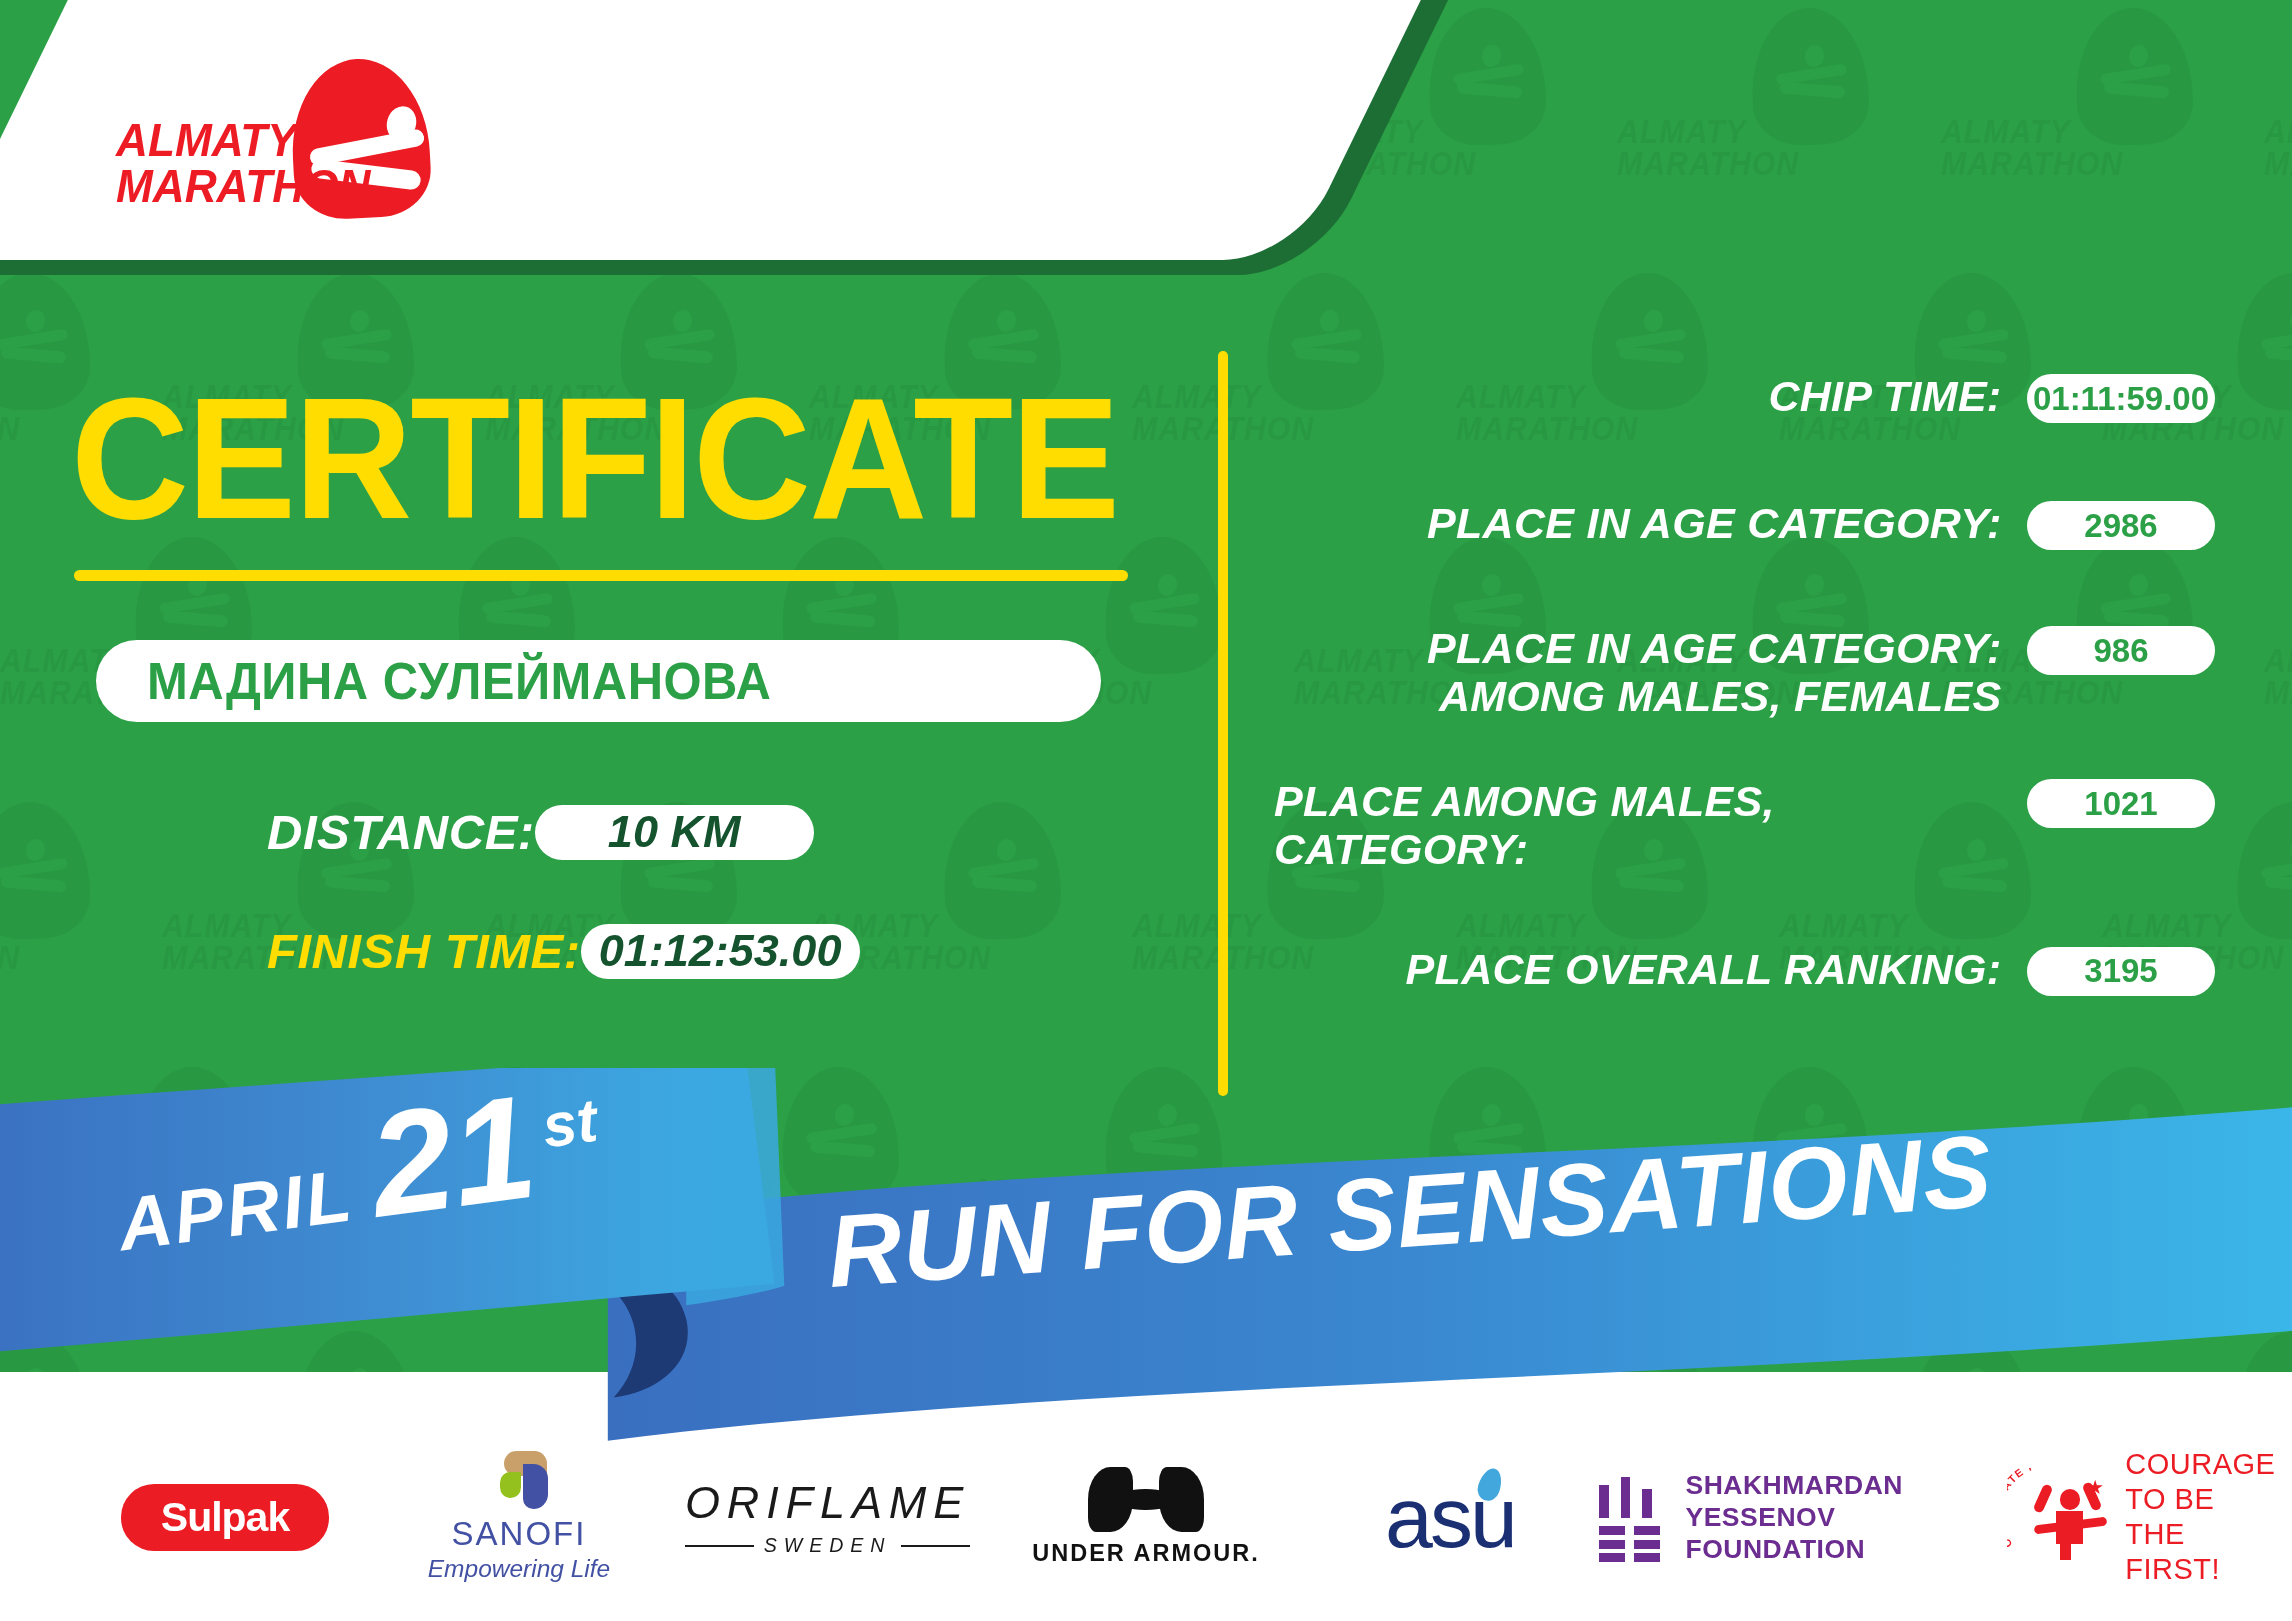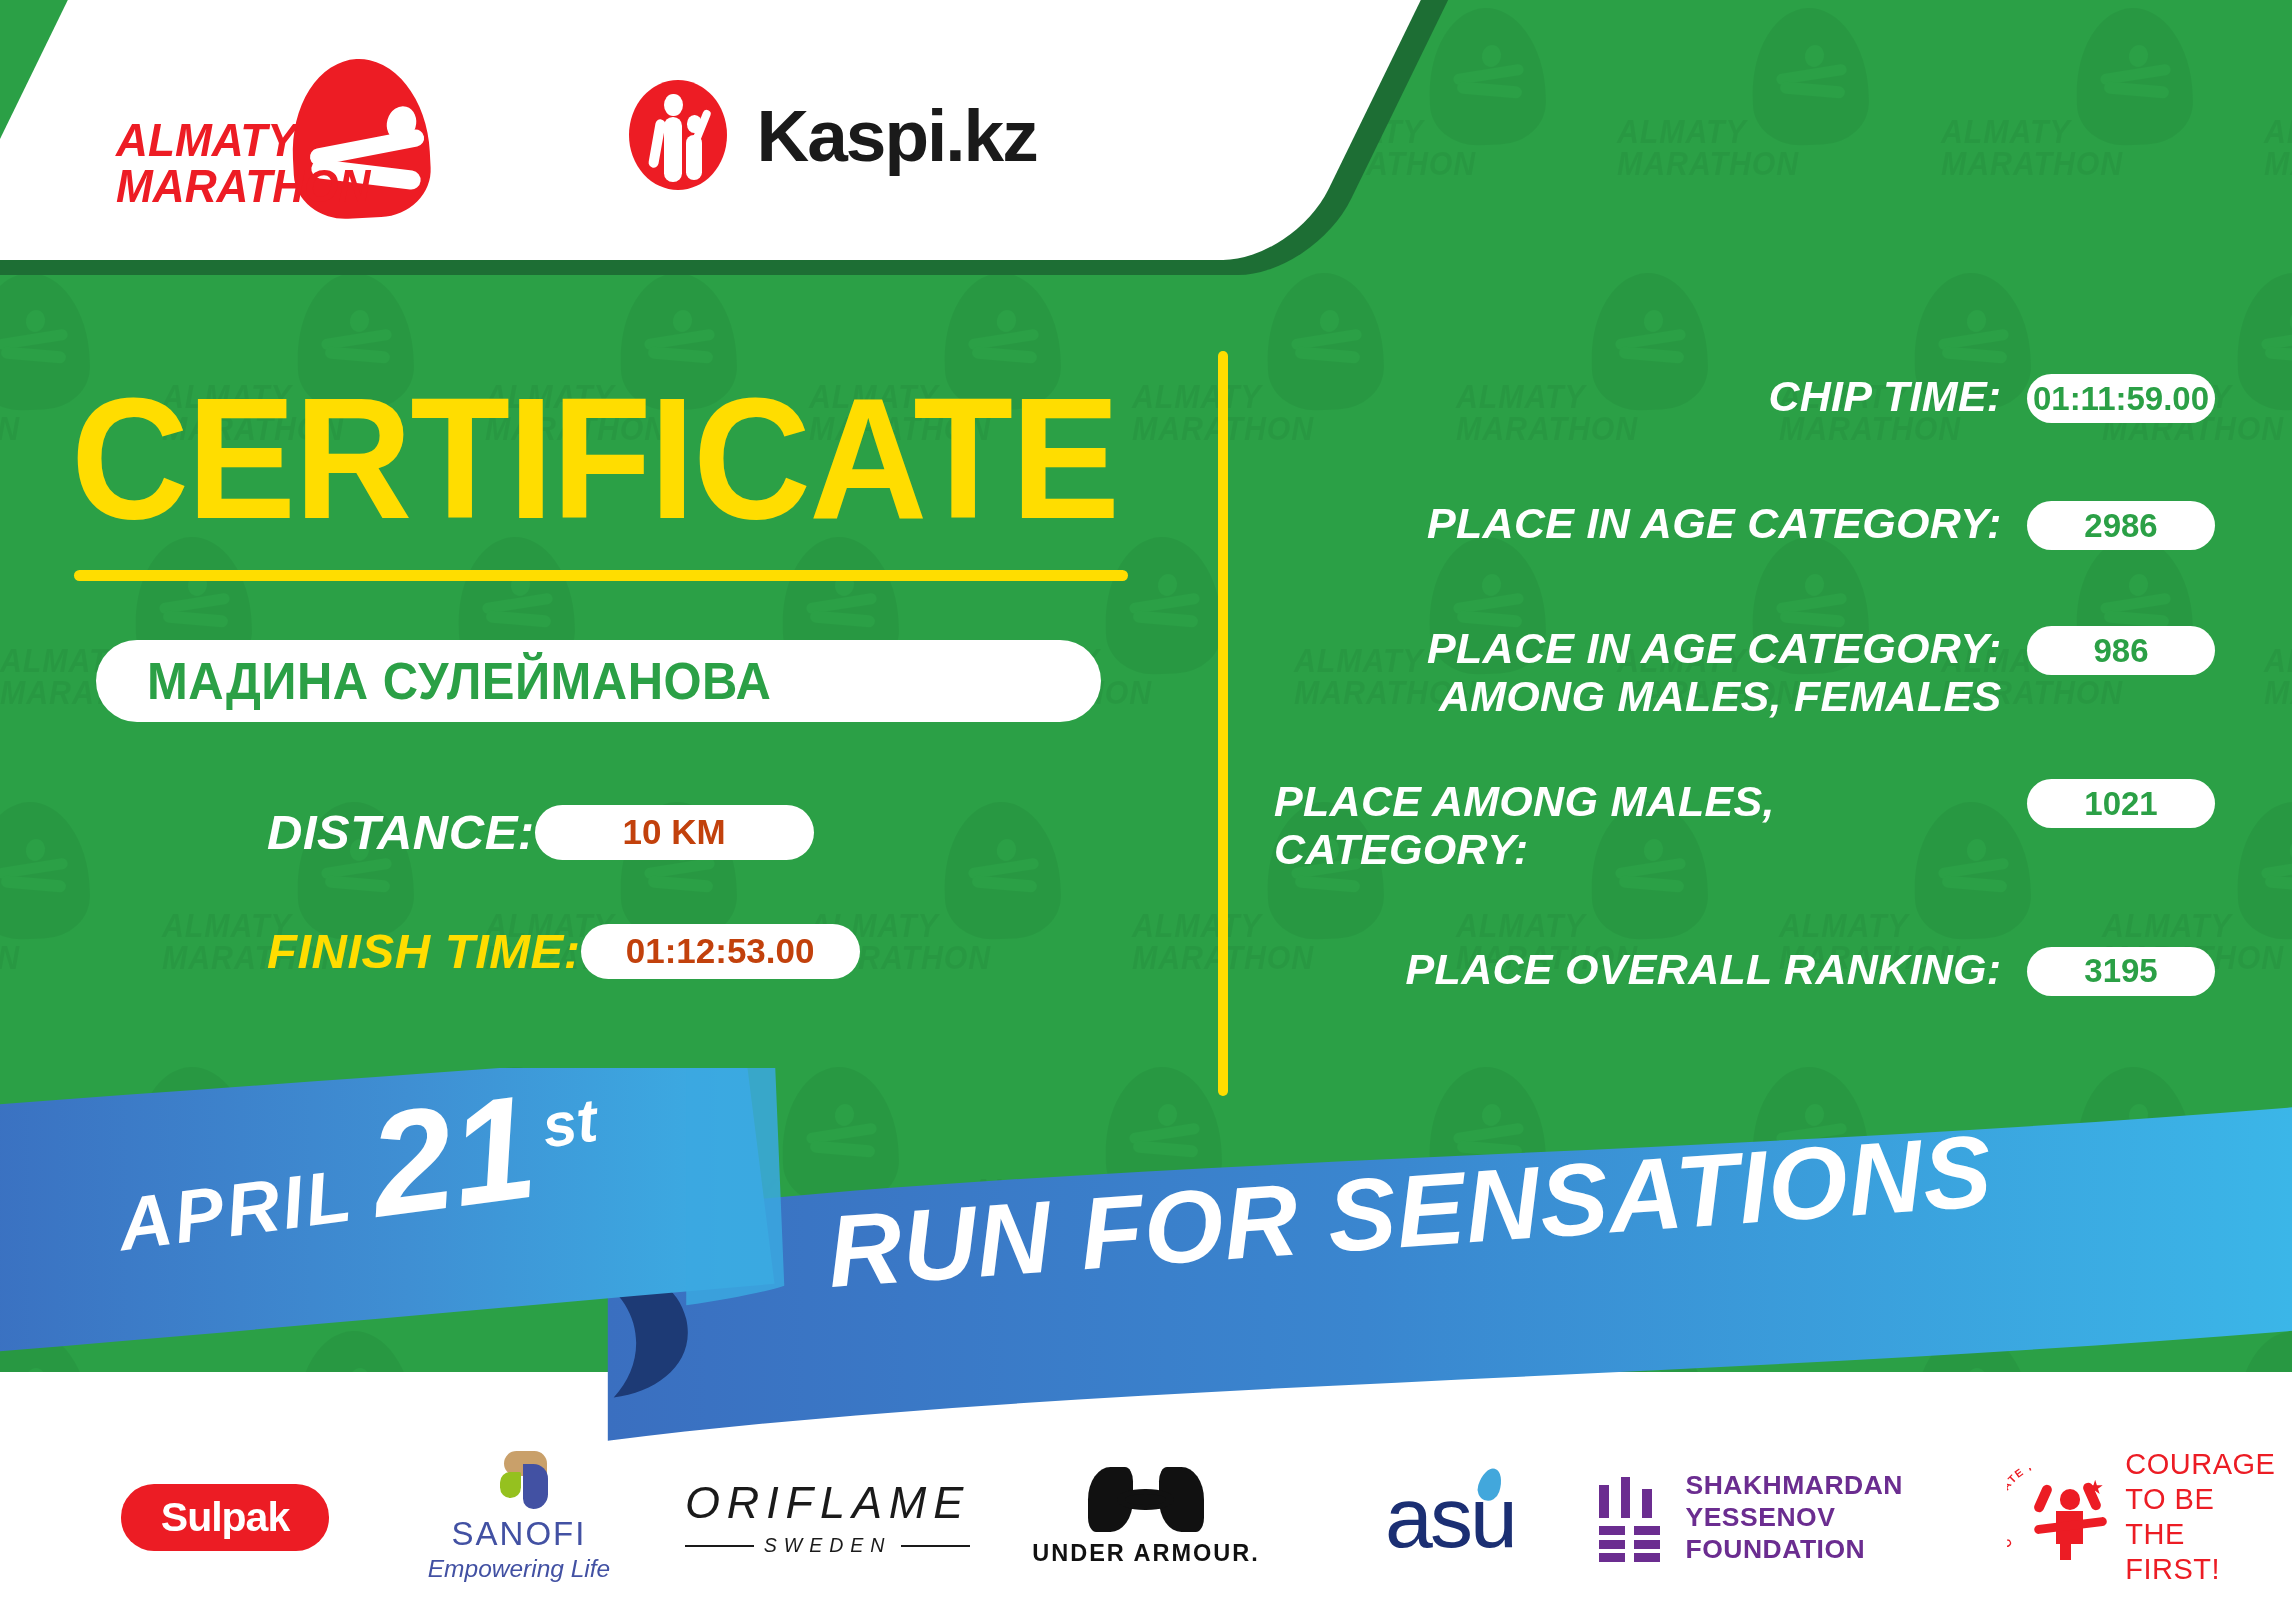--- a/index.html
+++ b/index.html
@@ -154,21 +154,21 @@
 
   .lf-row{ position:absolute; display:flex; align-items:center; }
   .lf-label{ font-weight:bold; font-style:italic; font-size:49px; letter-spacing:0.5px; }
   .lf-label.white{ color:#ffffff; }
   .lf-label.yellow{ color:#ffdd00; }
   .lf-pill{
     height:55px; min-width:279px;
     background:#ffffff; border-radius:27.4px;
     display:flex; align-items:center; justify-content:center;
   }
-  .lf-pill span{ color:#c2410c; font-weight:bold; font-size:35px; letter-spacing:0px; }
+  .lf-pill span{ color:#14532d; font-weight:bold; font-size:45px; letter-spacing:0px;font-style:italic; }
 
   #row-distance{ left:267px; top:804px; }
   #row-finish{ left:267px; top:923px; }
 
   
   .v-divider{
     position:absolute; left:1218px; top:351px;
     width:9.8px; height:745px;
     background:#ffdd00; border-radius:4.9px;
   }
@@ -859,34 +859,20 @@
           <i class="am-head"></i>
             <i class="am-arm"></i>
             <i class="am-leg"></i>
         </div>
         <div class="am-text">
           <div>ALMATY</div>
           <div>MARATHON</div>
         </div>
       </div>
 
-      <div class="kaspi">
-        <div class="kaspi-mark">
-          <div class="kaspi-circle"></div>
-          <div class="kaspi-figs">
-            <i class="k-big-head"></i>
-              <i class="k-big-body"></i>
-              <i class="k-big-arm"></i>
-            <i class="k-small-head"></i>
-              <i class="k-small-body"></i>
-              <i class="k-small-arm"></i>
-          </div>
-        </div>
-        <div class="kaspi-text">Kaspi.kz</div>
-      </div>
 
     </div>
   </div>
 
   <div class="cert-title">CERTIFICATE</div>
   <div class="title-rule"></div>
 
   <div class="name-pill">
     <span>МАДИНА СУЛЕЙМАНОВА</span>
   </div>

